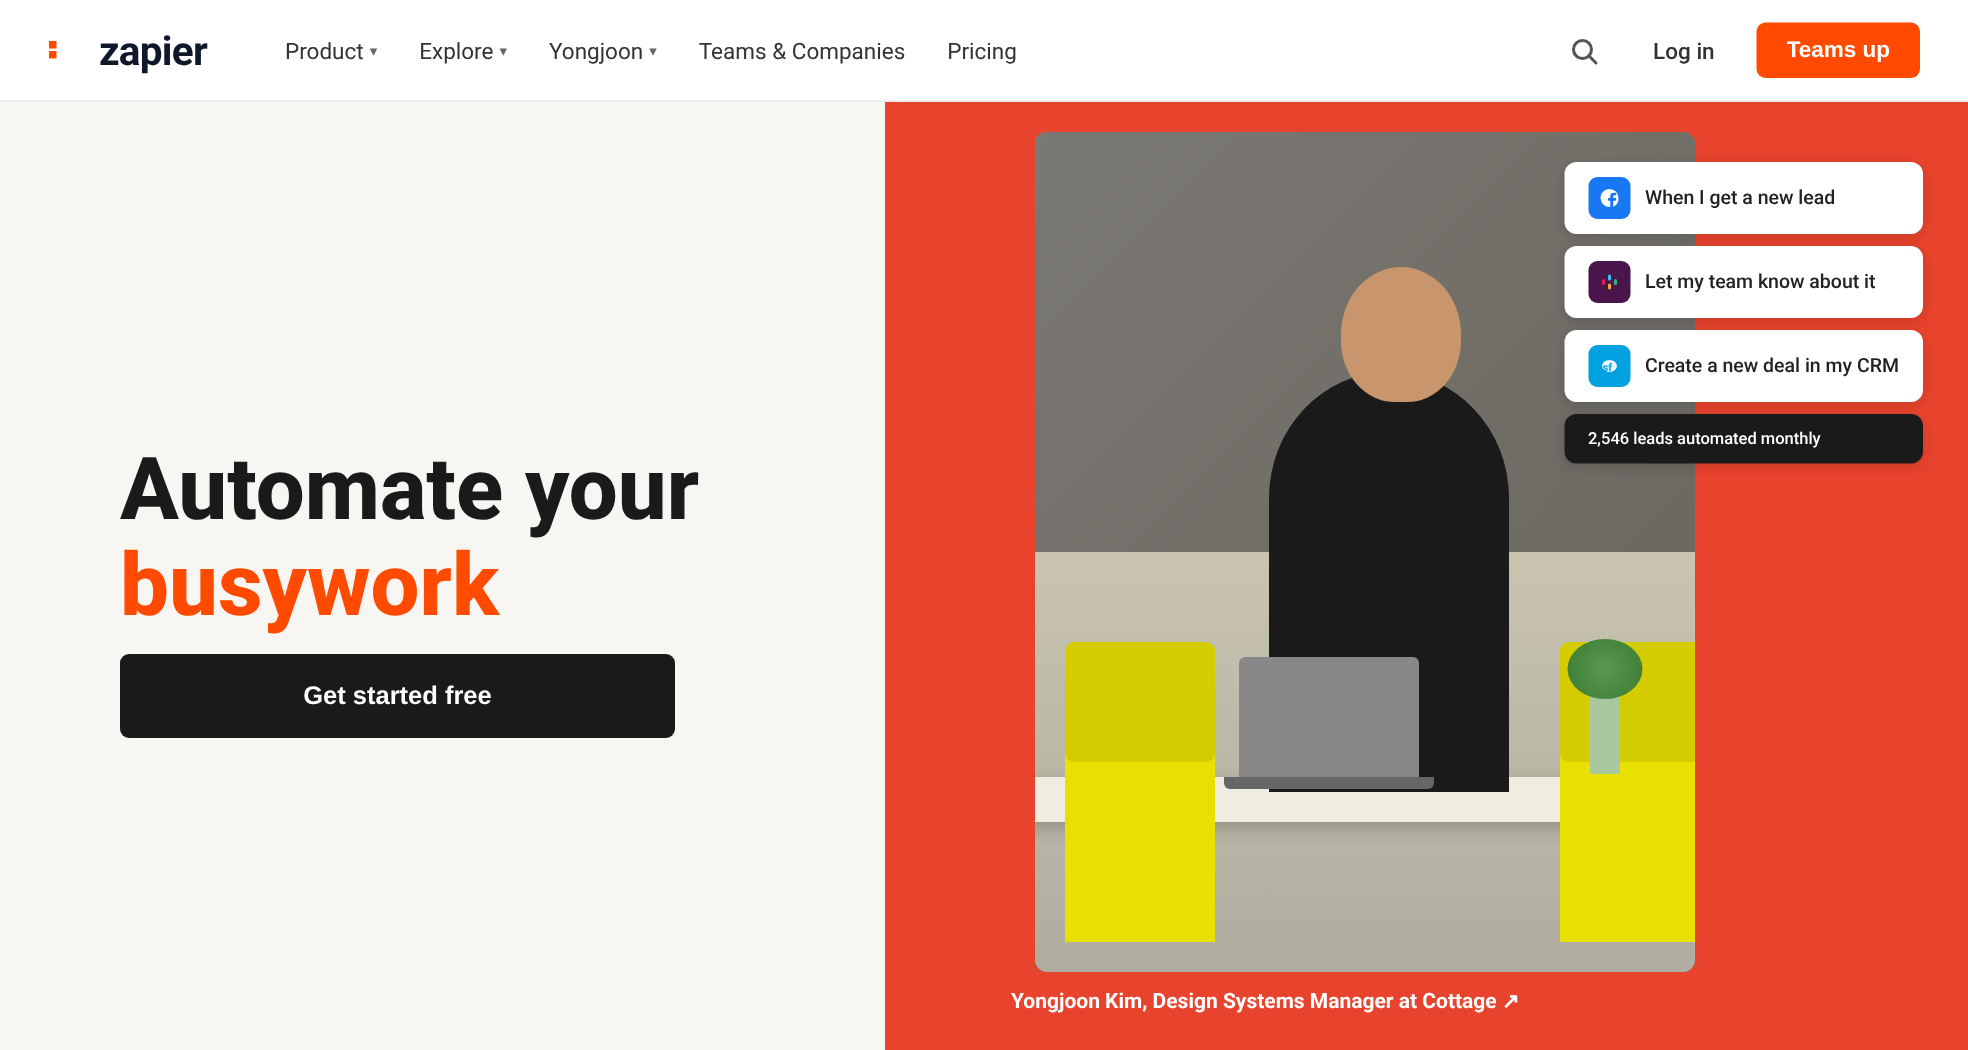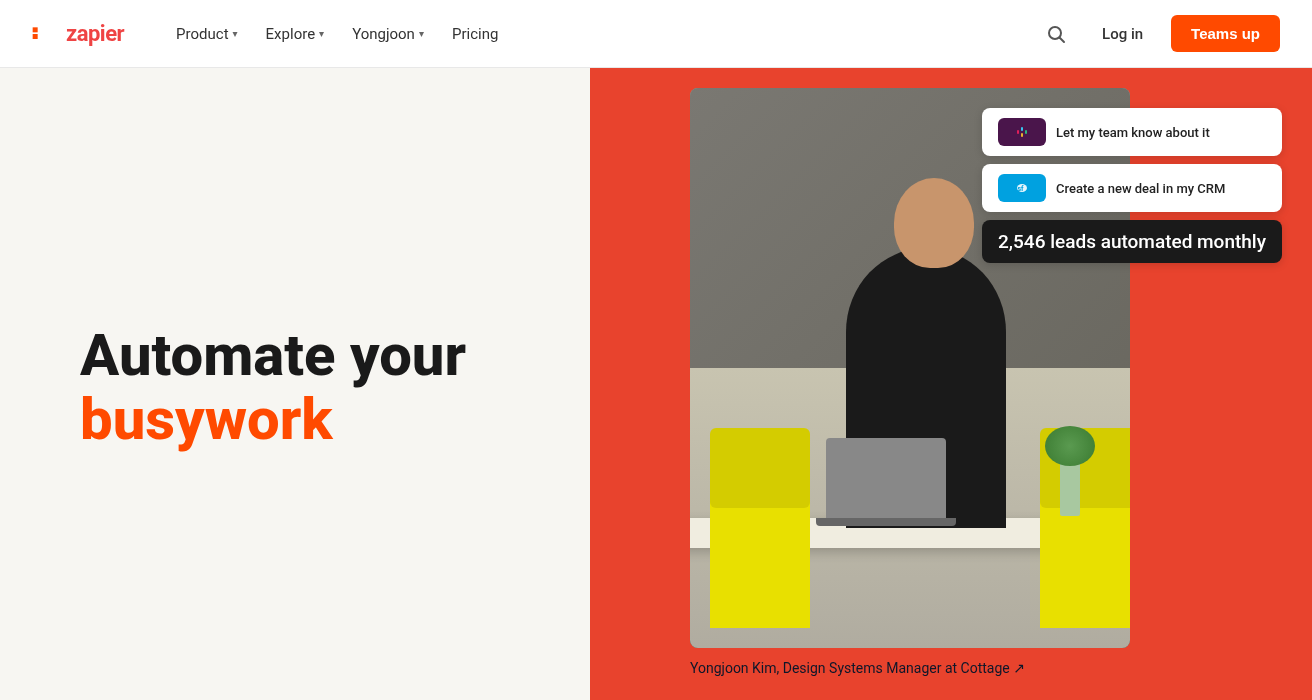--- a/index.html
+++ b/index.html
@@ -5,21 +5,21 @@
     * { margin: 0; padding: 0; box-sizing: border-box; }
     body { font-family: -apple-system, BlinkMacSystemFont, 'Segoe UI', Roboto, sans-serif; width: 1312px; height: 700px; overflow: hidden; background: #fff; }
 
     
     nav {
       display: flex; align-items: center; padding: 0 32px; height: 68px;
       background: #fff; border-bottom: 1px solid #e8e8e8; position: relative; z-index: 10;
     }
     .nav-logo { display: flex; align-items: center; gap: 6px; margin-right: 40px; cursor: pointer; }
     .logo-mark { width: 28px; height: 20px; }
-    .logo-text { font-size: 22px; font-weight: 700; color: #ef4444; letter-spacing: -0.5px; }
+    .logo-text { font-size: 27px; font-weight: 700; color: #0f172a; letter-spacing: -0.5px; }
     .nav-links { display: flex; align-items: center; gap: 4px; flex: 1; }
     .nav-item {
       display: flex; align-items: center; gap: 4px; padding: 8px 12px;
       font-size: 15px; color: #333; font-weight: 400; cursor: pointer; border-radius: 6px;
       white-space: nowrap;
     }
     .nav-item .chevron { font-size: 10px; color: #666; }
     .nav-actions { display: flex; align-items: center; gap: 16px; }
     .search-icon { width: 36px; height: 36px; display: flex; align-items: center; justify-content: center; cursor: pointer; border-radius: 50%; }
     .btn-login { font-size: 15px; font-weight: 500; color: #333; cursor: pointer; padding: 8px 12px; border-radius: 6px; text-align: center; }
@@ -58,32 +58,32 @@
     
     .workflow-cards {
       position: absolute; right: 30px; top: 40px;
       display: flex; flex-direction: column; gap: 8px;
     }
     .workflow-card {
       background: #fff; border-radius: 8px; padding: 10px 16px;
       display: flex; align-items: center; gap: 10px;
       min-width: 220px; box-shadow: 0 2px 8px rgba(0,0,0,0.15);
     }
-    .wf-icon { width: 48px; height: 28px; border-radius: 6px; flex-shrink: 0; display: flex; align-items: center; justify-content: center; font-size: 14px; }
+    .wf-icon { width: 28px; height: 28px; border-radius: 6px; flex-shrink: 0; display: flex; align-items: center; justify-content: center; font-size: 14px; }
     .wf-icon-fb { background: #1877f2; }
     .wf-icon-slack { background: #4a154b; }
     .wf-icon-sf { background: #00a1e0; }
     .wf-text { font-size: 13px; color: #222; font-weight: 500; }
     .workflow-card.last { background: #1a1a1a; }
-    .workflow-card.last .wf-text { color: #fff; font-size: 19px; }
+    .workflow-card.last .wf-text { color: #fff; font-size: 11px; }
 
     
     .caption {
-      position: absolute; bottom: 24px; left: 100px;
-      font-size: 14px; color: #0f172a; font-weight: 400;
+      position: absolute; bottom: 24px; left: 84px;
+      font-size: 14px; color: #ffffff; font-weight: 700;
     }
     .caption-arrow { font-size: 14px; }
 
     
     .photo-container {
       position: absolute; left: 100px; top: 20px; width: 440px; height: 560px;
       border-radius: 8px; overflow: hidden;
       background: #7a7a72;
     }
     .photo-bg {
@@ -185,20 +185,23 @@
     </div>
     <div class="nav-item">
       <span>Explore</span>
       <span class="chevron">▾</span>
     </div>
     <div class="nav-item">
       <span>Yongjoon</span>
       <span class="chevron">▾</span>
     </div>
     <div class="nav-item">
+      <span>Teams &amp; Companies</span>
+    </div>
+    <div class="nav-item">
       <span>Pricing</span>
     </div>
   </div>
   <div class="nav-actions">
     <div class="search-icon">
       <svg width="20" height="20" viewBox="0 0 20 20" fill="none">
         <circle cx="9" cy="9" r="6" stroke="#555" stroke-width="2"></circle>
         <line x1="13.5" y1="13.5" x2="18" y2="18" stroke="#555" stroke-width="2" stroke-linecap="round"></line>
       </svg>
     </div>
@@ -207,20 +210,21 @@
   </div>
 </nav>
 
 <div class="main-layout">
 
   <div class="left-panel">
     <h1 class="headline">
       <span>Automate your</span><br>
       <span class="headline-accent">busywork</span>
     </h1>
+    <button class="btn-cta">Get started free</button>
   </div>
 
   <div class="right-panel">
 
     <div class="photo-container">
       <div class="photo-bg"></div>
       <div class="photo-wall"></div>
       <div class="photo-floor"></div>
       <div class="photo-table"></div>
 
@@ -234,20 +238,28 @@
       <div class="photo-person-body"></div>
       <div class="photo-person-head"></div>
 
       <div class="photo-laptop"></div>
 
       <div class="photo-vase"></div>
     </div>
 
     <div class="workflow-cards">
 
+      <div class="workflow-card">
+        <div class="wf-icon wf-icon-fb">
+          <svg width="16" height="16" viewBox="0 0 16 16" fill="none">
+            <path d="M14 8A6 6 0 1 0 8.5 13.9V9.9H7V8h1.5V6.7C8.5 5.2 9.4 4.5 10.7 4.5c.6 0 1.2.1 1.8.1v1.6h-1c-.8 0-1 .4-1 .9V8H12.5l-.3 1.9H10.5v4A6 6 0 0 0 14 8z" fill="white"></path>
+          </svg>
+        </div>
+        <span class="wf-text">When I get a new lead</span>
+      </div>
 
       <div class="workflow-card">
         <div class="wf-icon wf-icon-slack">
           <svg width="16" height="16" viewBox="0 0 16 16" fill="none">
             <rect x="3" y="6" width="2" height="4" rx="1" fill="#E01E5A"></rect>
             <rect x="7" y="3" width="2" height="4" rx="1" fill="#36C5F0"></rect>
             <rect x="11" y="6" width="2" height="4" rx="1" fill="#2EB67D"></rect>
             <rect x="7" y="9" width="2" height="4" rx="1" fill="#ECB22E"></rect>
           </svg>
         </div>

